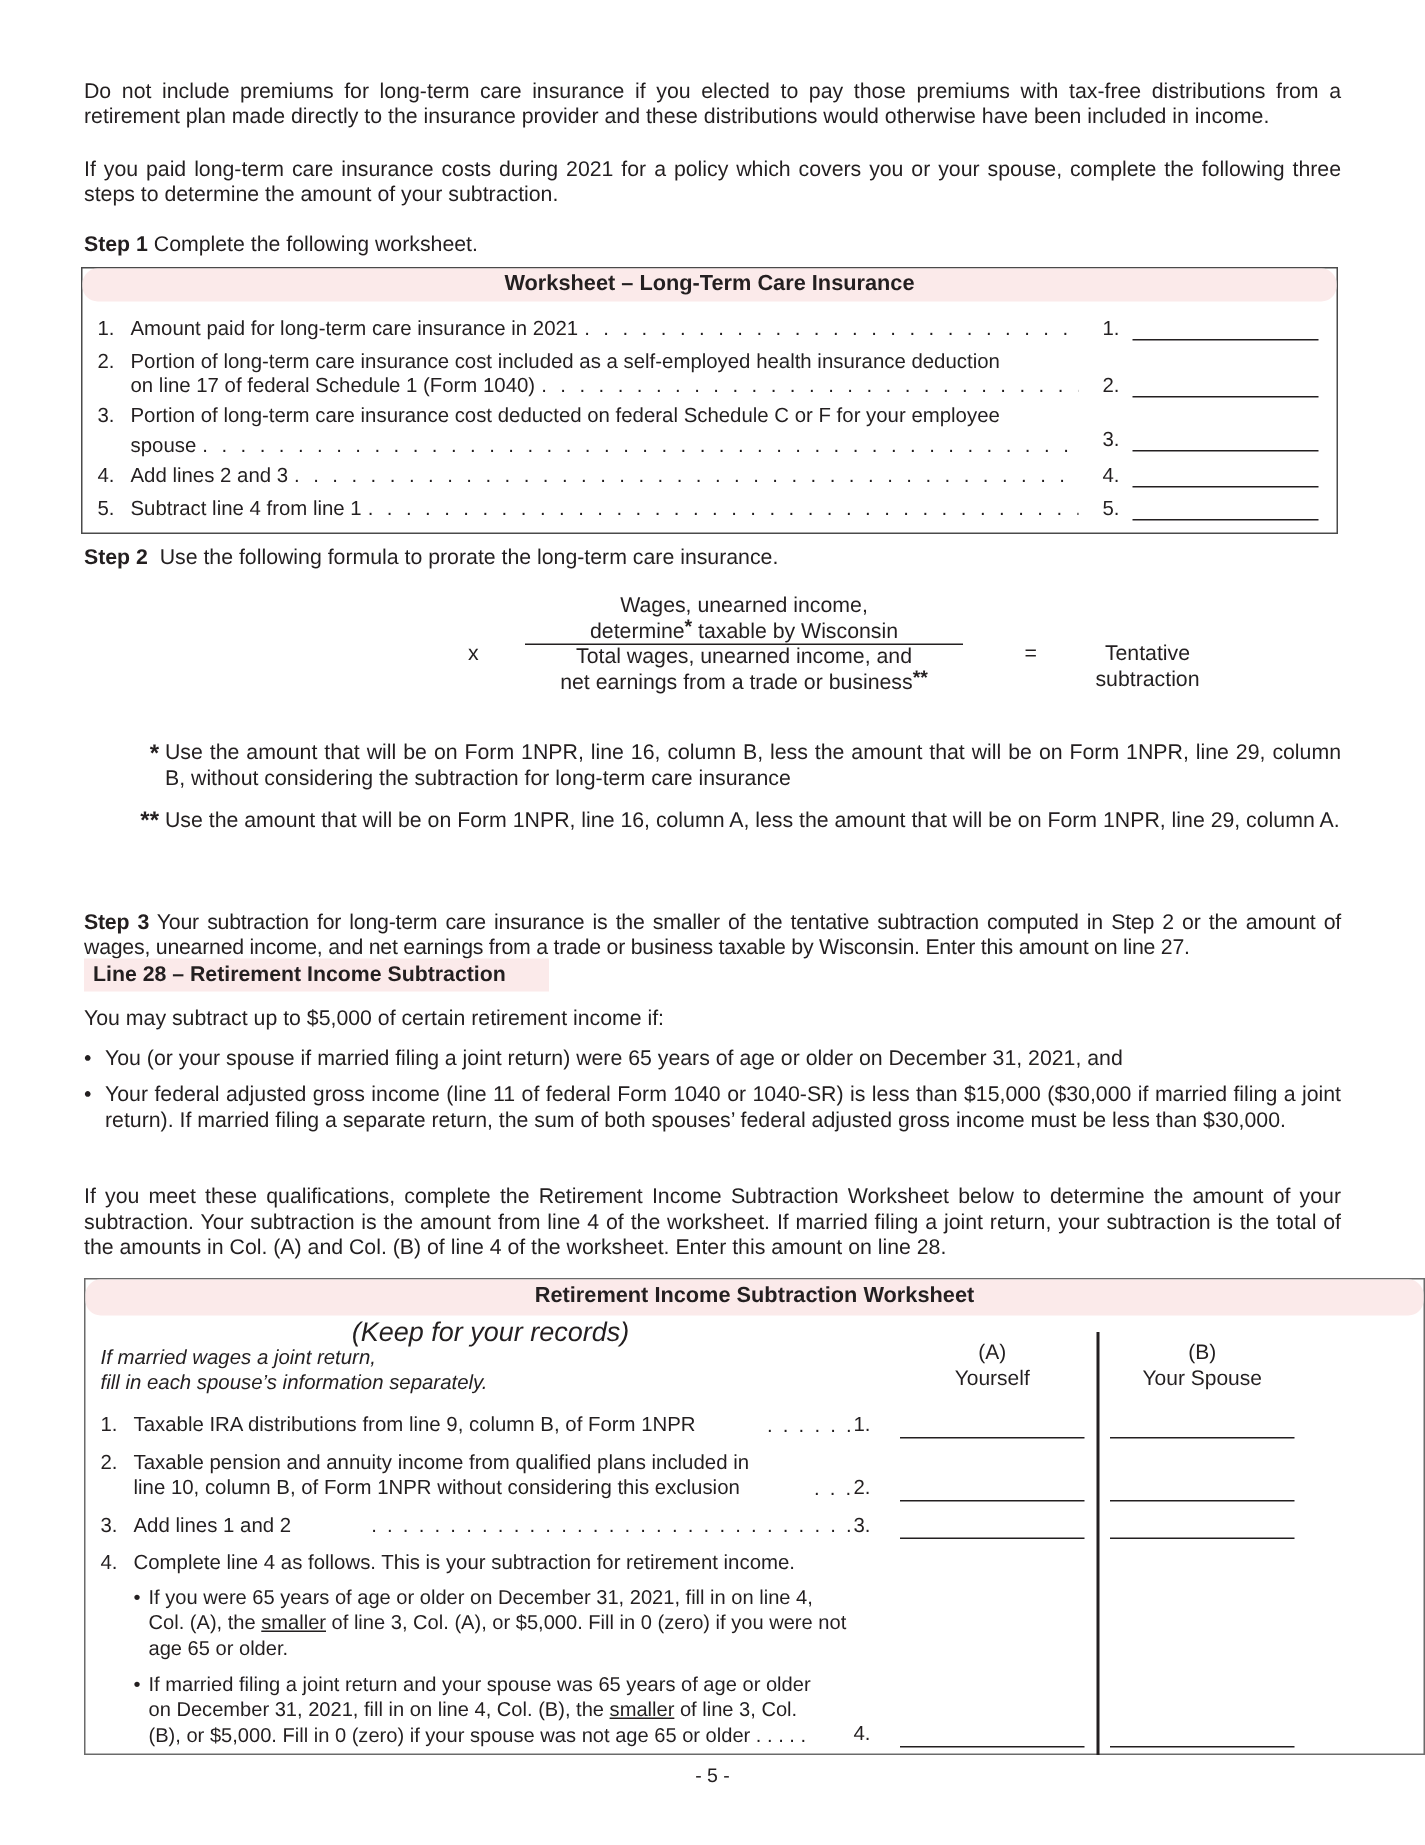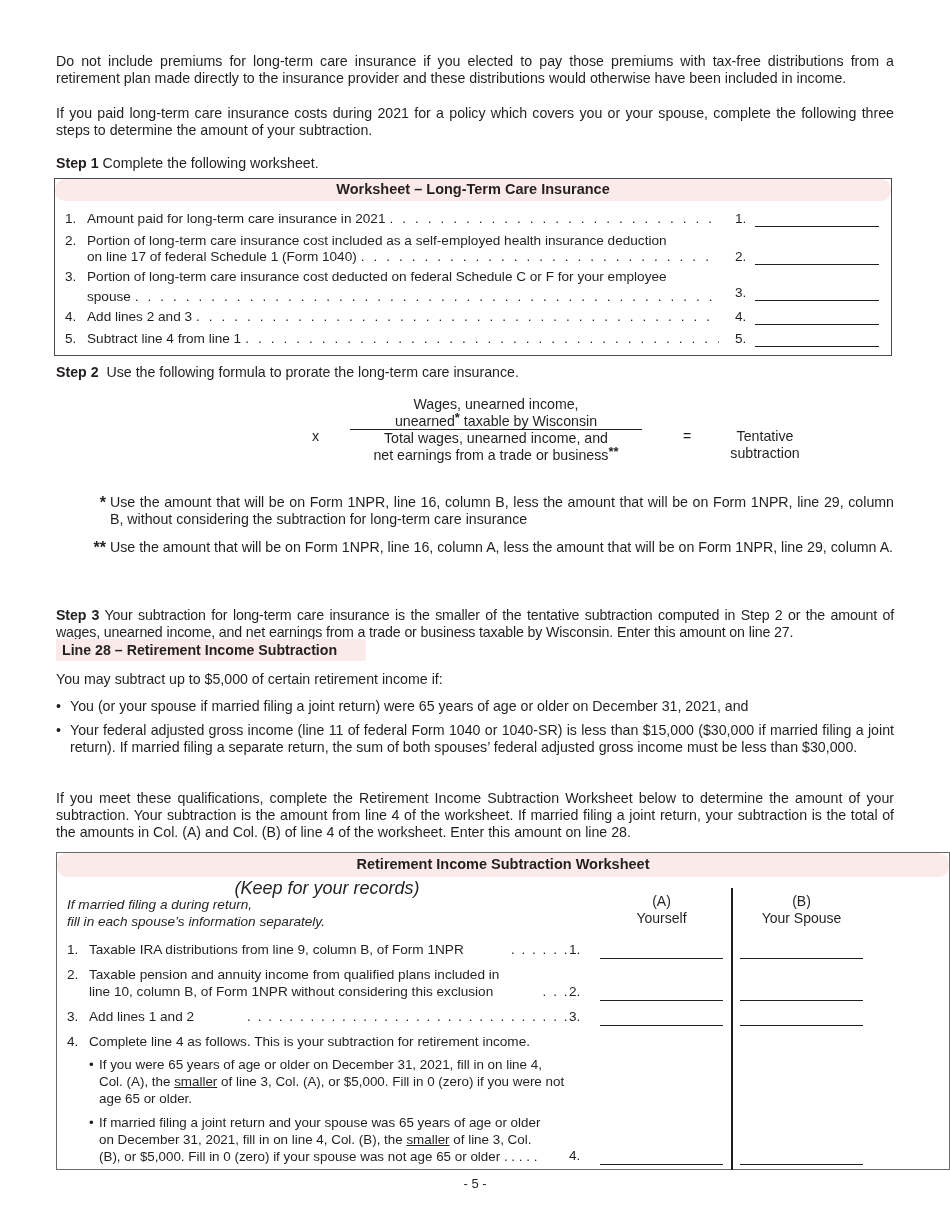--- a/index.html
+++ b/index.html
@@ -145,21 +145,21 @@
   </div>
 </div>
 
 <p class="abs para" style="top:364px;"><b>Step 2</b><span style="white-space:pre">  Use the following formula to prorate the long-term care insurance.</span></p>
 
 <div class="abs formula">
   <div class="x">x</div>
   <div class="frac">
     <div class="numer">
       <div>Wages, unearned income,</div>
-      <div><span>unearned</span><sup class="st">*</sup><span> taxable by Wisconsin</span></div>
+      <div><span>determine</span><sup class="st">*</sup><span> taxable by Wisconsin</span></div>
     </div>
     <div class="denom">
       <div>Total wages, unearned income, and</div>
       <div><span>net earnings from a trade or business</span><sup class="st">**</sup></div>
     </div>
   </div>
   <div class="eq">=</div>
   <div class="right">
     <div>Tentative</div>
     <div>subtraction</div>
@@ -188,21 +188,21 @@
   <span class="dot">•</span>
   <span class="btxt" style="text-align-last:left;">Your federal adjusted gross income (line 11 of federal Form 1040 or 1040-SR) is less than $15,000 ($30,000 if married filing a joint return). If married filing a separate return, the sum of both spouses’ federal adjusted gross income must be less than $30,000.</span>
 </div>
 
 <p class="abs para last-left" style="top:790px;">If you meet these qualifications, complete the Retirement Income Subtraction Worksheet below to determine the amount of your subtraction. Your subtraction is the amount from line 4 of the worksheet. If married filing a joint return, your subtraction is the total of the amounts in Col. (A) and Col. (B) of line 4 of the worksheet. Enter this amount on line 28.</p>
 
 <div class="abs ws2">
   <div class="ws-head">Retirement Income Subtraction Worksheet</div>
   <div class="keep">(Keep for your records)</div>
   <div class="ital">
-    <div>If married filing a during return,</div>
+    <div>If married wages a joint return,</div>
     <div>fill in each spouse’s information separately.</div>
   </div>
   <div class="colhead" style="left:543px;width:123px;">
     <div>(A)</div>
     <div>Yourself</div>
   </div>
   <div class="colhead" style="left:683px;width:123px;">
     <div>(B)</div>
     <div>Your Spouse</div>
   </div>

